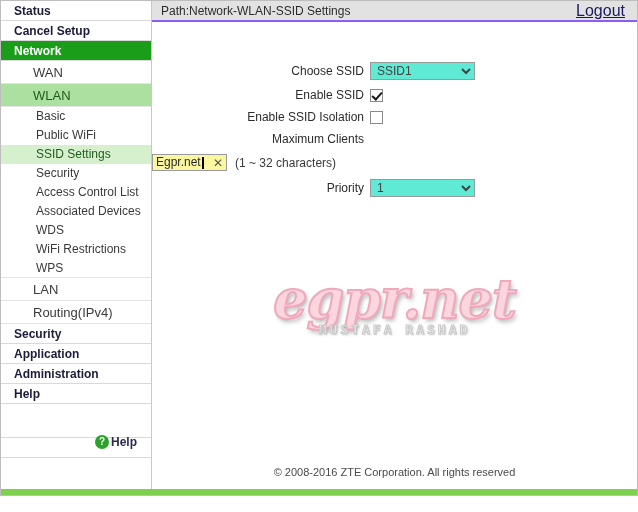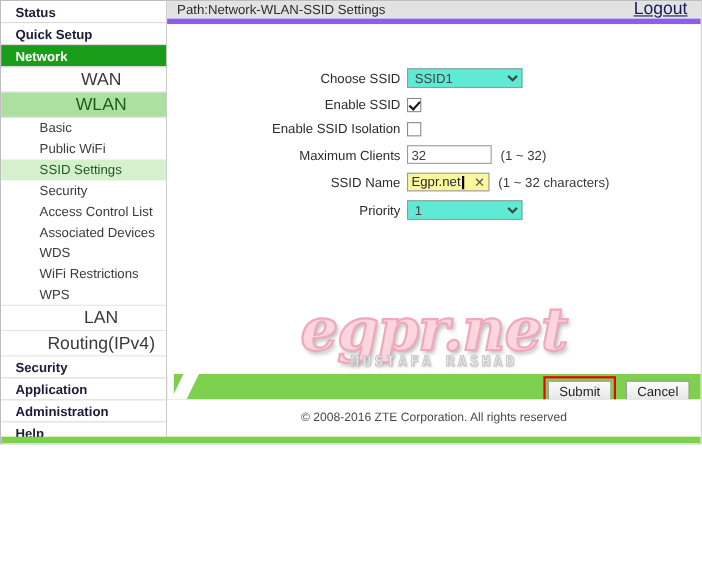--- a/index.html
+++ b/index.html
@@ -11,21 +11,21 @@
     height: 512px;
     background: #ffffff;
     font-family: "Liberation Sans", sans-serif;
     font-size: 12px;
     color: #333333;
     overflow: hidden;
   }
   .app {
     position: relative;
     width: 638px;
-    height: 404px;
+    height: 496px;
     box-sizing: border-box;
     border: 1px solid #bdbdbd;
     background: #ffffff;
     overflow: hidden;
   }
 
   
   .sidebar {
     position: absolute;
     left: 0;
@@ -48,26 +48,25 @@
     white-space: nowrap;
   }
   .nav-top.active {
     background: #1a9e1a;
     color: #ffffff;
   }
   .nav-sub {
     height: 23px;
     line-height: 23px;
     padding-left: 32px;
-    font-size: 16px;
+    font-size: 13px;
     color: #3a3a3a;
     border-bottom: 1px solid #e4e4e4;
     box-sizing: border-box;
     white-space: nowrap;
-    text-align: center;
   }
   .nav-sub.hl {
     background: #ace0a0;
     color: #1e5c1e;
   }
   .nav-leaf {
     height: 19px;
     line-height: 19px;
     padding-left: 35px;
     font-size: 12px;
@@ -130,21 +129,21 @@
   .content {
     position: absolute;
     left: 151px;
     top: 0;
     right: 0;
     bottom: 0;
   }
   .topbar {
     height: 21px;
     background: #e2e2e2;
-    border-bottom: 5px solid #8b5cf6;
+    border-bottom: 2px solid #8b5cf6;
     display: flex;
     align-items: center;
     justify-content: space-between;
     padding: 0 12px 0 9px;
     box-sizing: border-box;
   }
   .path-text {
     font-size: 12px;
     color: #2c2c2c;
   }
@@ -375,21 +374,21 @@
 <body>
 
 <div class="app">
 
   <div class="sidebar">
 
     <div class="nav-top">
       <span>Status</span>
     </div>
     <div class="nav-top">
-      <span>Quick Setup</span>
+      <span>Cancel Setup</span>
     </div>
     <div class="nav-top active">
       <span>Network</span>
     </div>
 
     <div class="nav-sub">
       <span>WAN</span>
     </div>
     <div class="nav-sub hl">
       <span>WLAN</span>
@@ -483,28 +482,23 @@
 
         <div class="frow">
           <div class="flabel">Enable SSID Isolation</div>
           <div class="fctl">
             <span class="ui-check"></span>
           </div>
         </div>
 
         <div class="frow">
           <div class="flabel">Maximum Clients</div>
-          <div class="fctl">
-            <input class="ui-text" type="text" value="32" style="">
-            <span class="hint">(1 ~ 32)</span>
-          </div>
         </div>
 
         <div class="frow">
-          <div class="flabel">SSID Name</div>
           <div class="fctl">
             <span class="autofill-wrap">
               <span class="autofill-val">Egpr.net</span>
               <span class="caret"></span>
               <span class="clear-x">✕</span>
             </span>
             <span class="hint">(1 ~ 32 characters)</span>
           </div>
         </div>
 
@@ -520,27 +514,17 @@
       </div>
 
       <div class="watermark">
         <div class="wm-main">egpr.net</div>
         <div class="wm-sub">MUSTAFA  RASHAD</div>
       </div>
 
     </div>
   </div>
 
-  <div class="green-bar">
-    <div class="green-corner"></div>
-    <div class="green-slash"></div>
-    <div class="btn-group">
-      <span class="btn-annot">
-        <button class="ui-btn">Submit</button>
-      </span>
-      <button class="ui-btn">Cancel</button>
-    </div>
-  </div>
 
   <div class="footer-copy">© 2008-2016 ZTE Corporation. All rights reserved</div>
   <div class="footer-green-line"></div>
 
 </div>
 
 </body></html>

